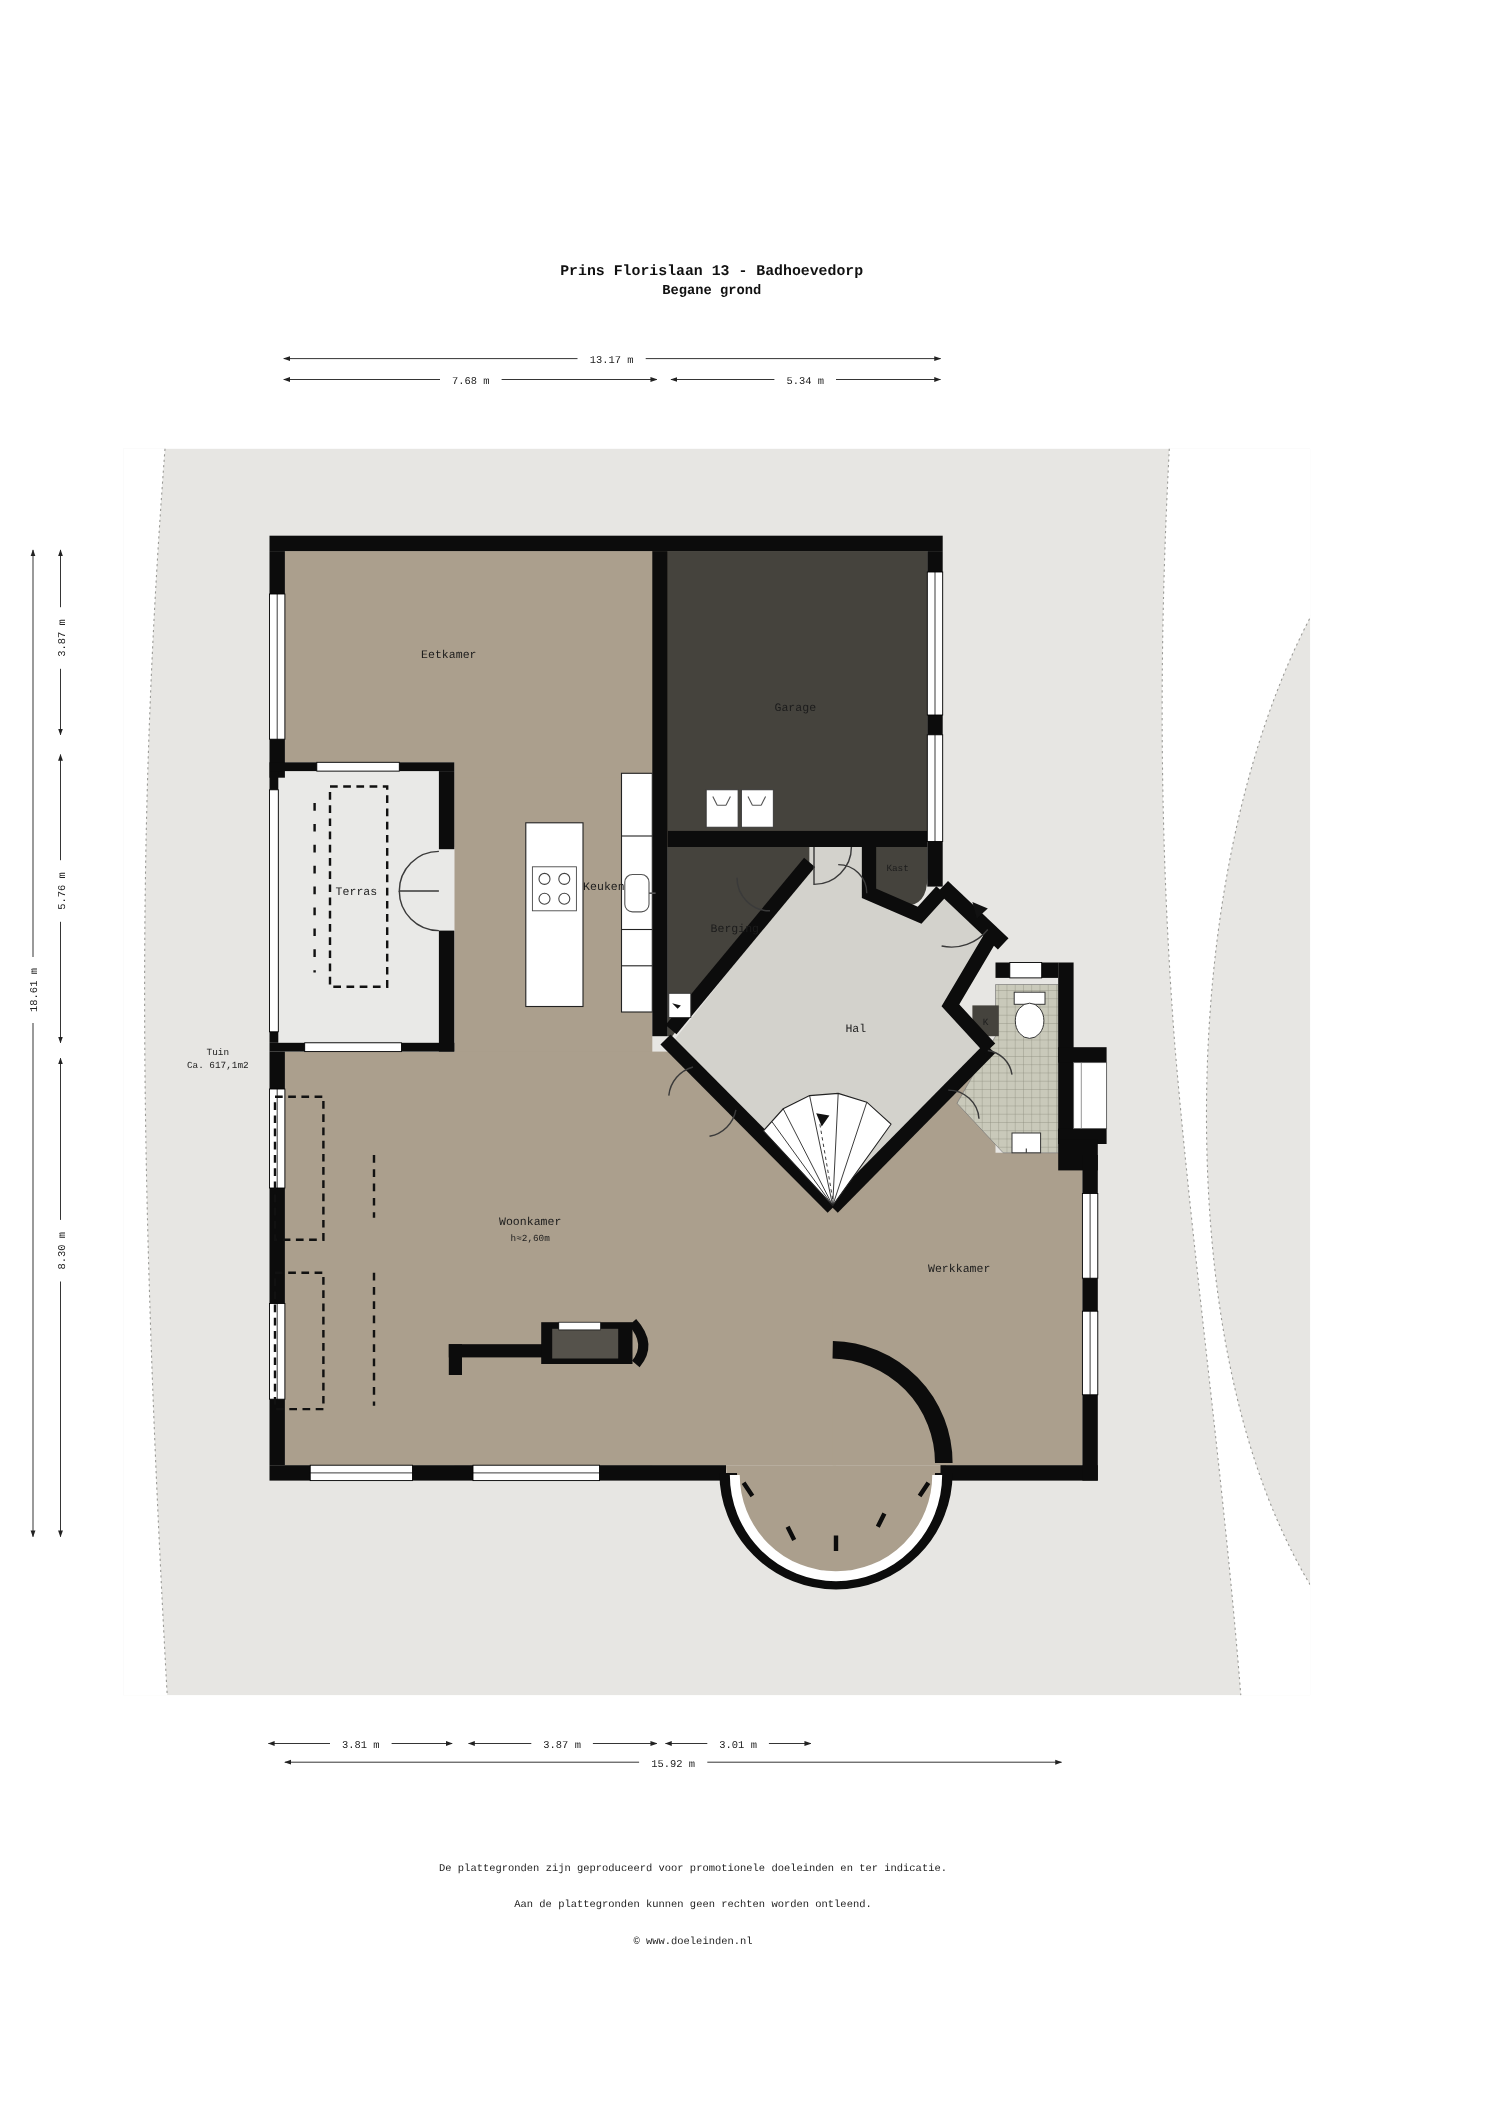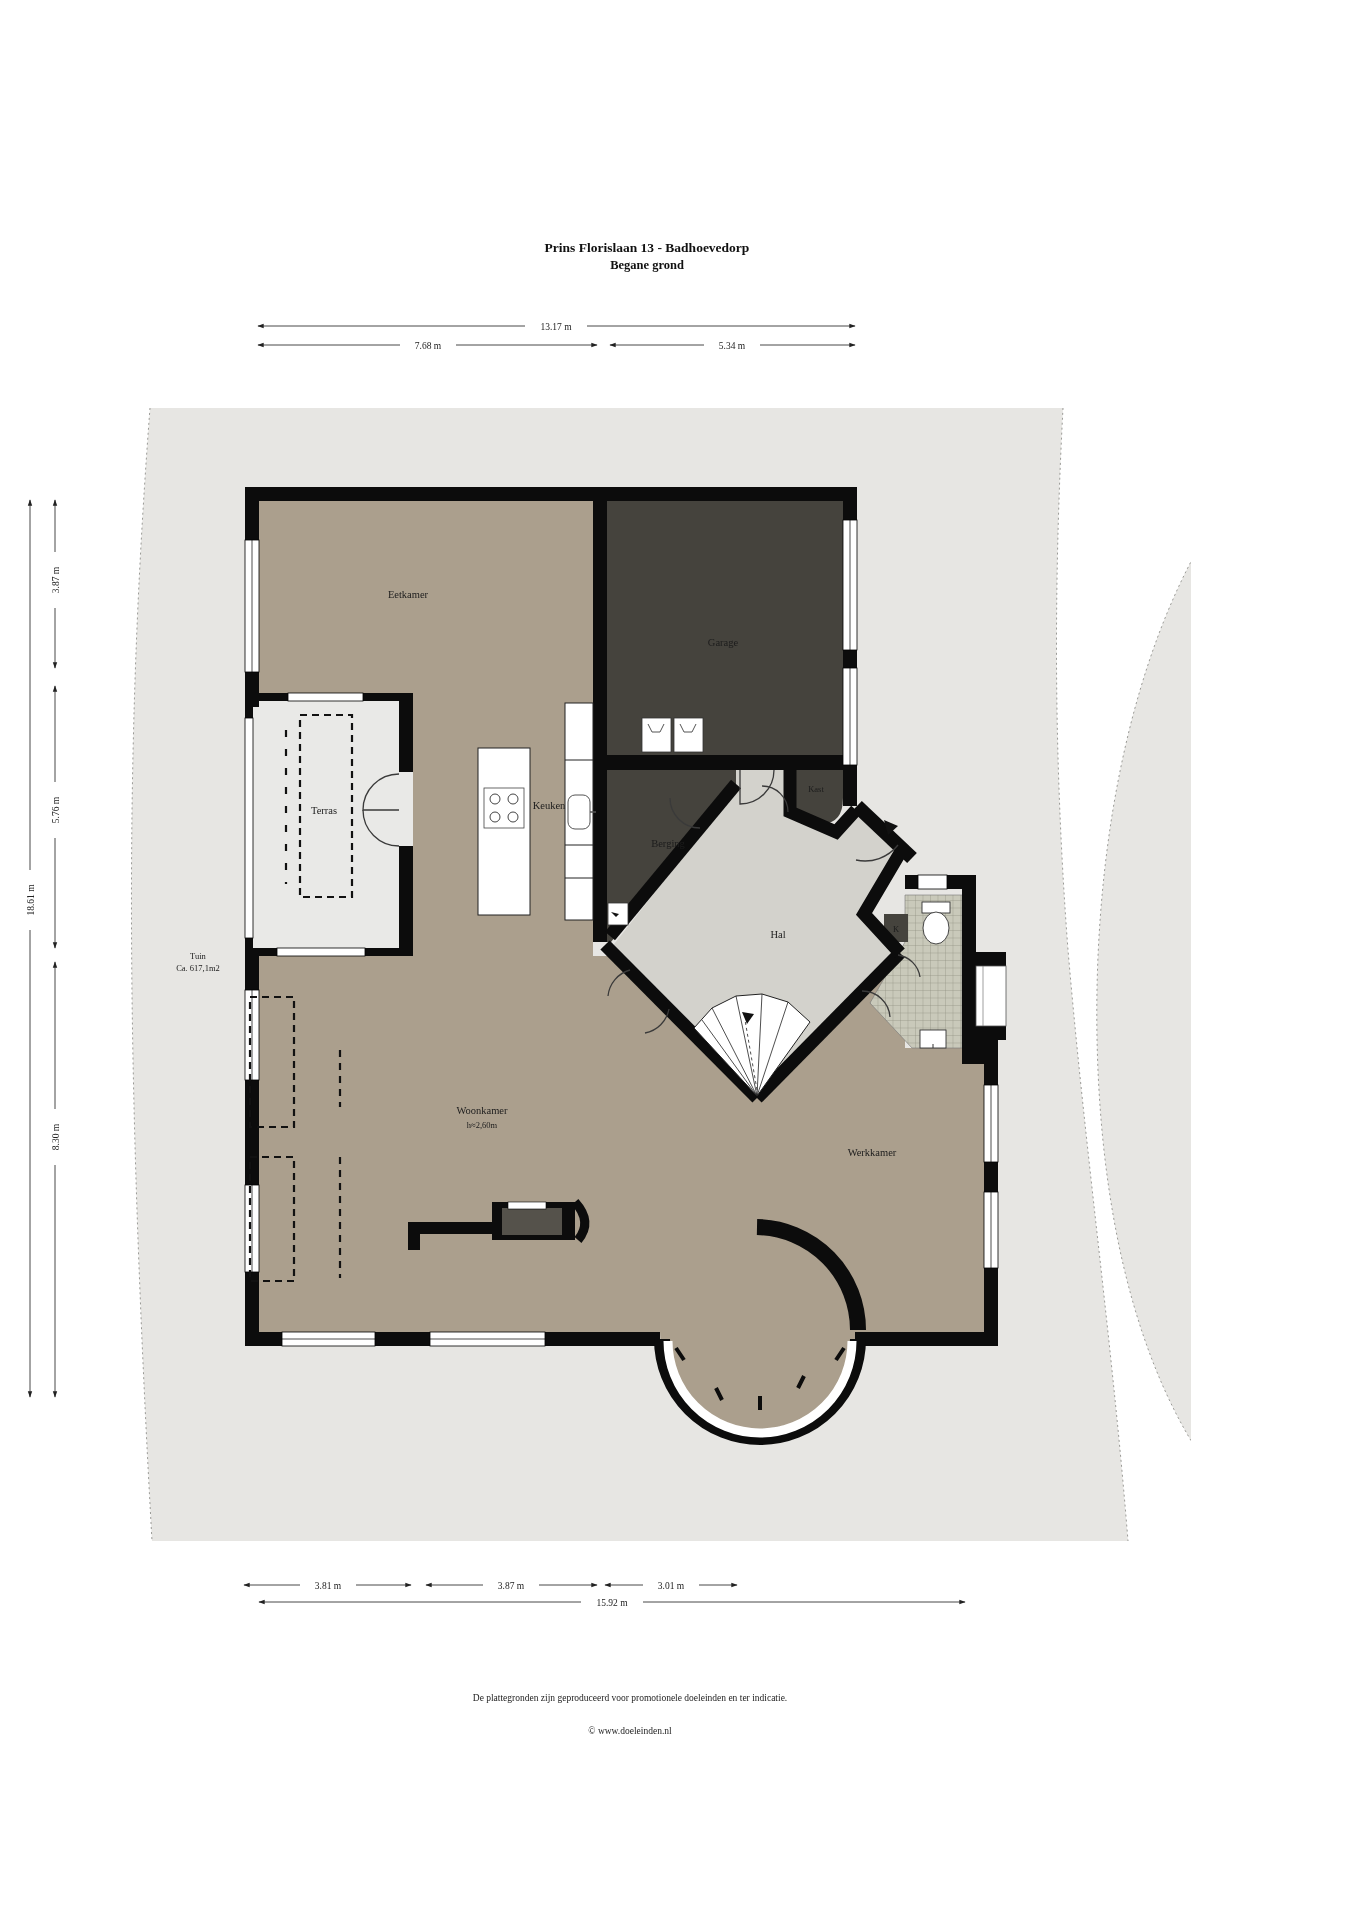--- a/index.html
+++ b/index.html
@@ -1,17 +1,17 @@
 <!DOCTYPE html>
 <html><head>
 <meta charset="utf-8">
 <style>
   html,body{margin:0;padding:0;background:#fff;}
   #page{position:relative;width:1191px;height:1920px;background:#ffffff;overflow:hidden;
-        font-family:Liberation Serif, serif;}
+        font-family:Liberation Mono, monospace;}
   #plan-svg{position:absolute;left:0;top:0;}
   .title-block{position:absolute;left:0;top:240px;width:1294px;text-align:center;color:#111;}
   .title-line1{font-size:13.5px;font-weight:bold;}
   .title-line2{font-size:12.5px;font-weight:bold;margin-top:2px;}
   .footer-block{position:absolute;left:0;top:1672px;width:1260px;text-align:center;color:#222;}
   .footer-block div{font-size:9.5px;line-height:13px;margin-top:20px;}
   text{fill:#1c1c1c;}
   .room-label{font-size:10.5px;}
   .room-label-small{font-size:8.5px;}
   .dim-label{font-size:9.5px;fill:#222;}
@@ -345,16 +345,17 @@
       <polygon points="1313,346 1352,308 1330,341" fill="#0c0c0c"></polygon>
       <polygon points="1275,362 1292,355 1288,368" fill="#0c0c0c"></polygon>
       <polygon points="1310,396 1316,381 1322,394" fill="#0c0c0c"></polygon>
       <circle cx="1305" cy="358" r="17" fill="#fff" stroke="#222" stroke-width="1.6"></circle>
       <text x="1305" y="364" text-anchor="middle" font-size="15" font-style="italic" font-weight="bold">N</text>
     </g>
   </svg>
 
   <div class="footer-block">
     <div>De plattegronden zijn geproduceerd voor promotionele doeleinden en ter indicatie.</div>
+    <div>Aan de plattegronden kunnen geen rechten worden ontleend.</div>
     <div>© www.doeleinden.nl</div>
   </div>
 
 </div>
 
 </body></html>

